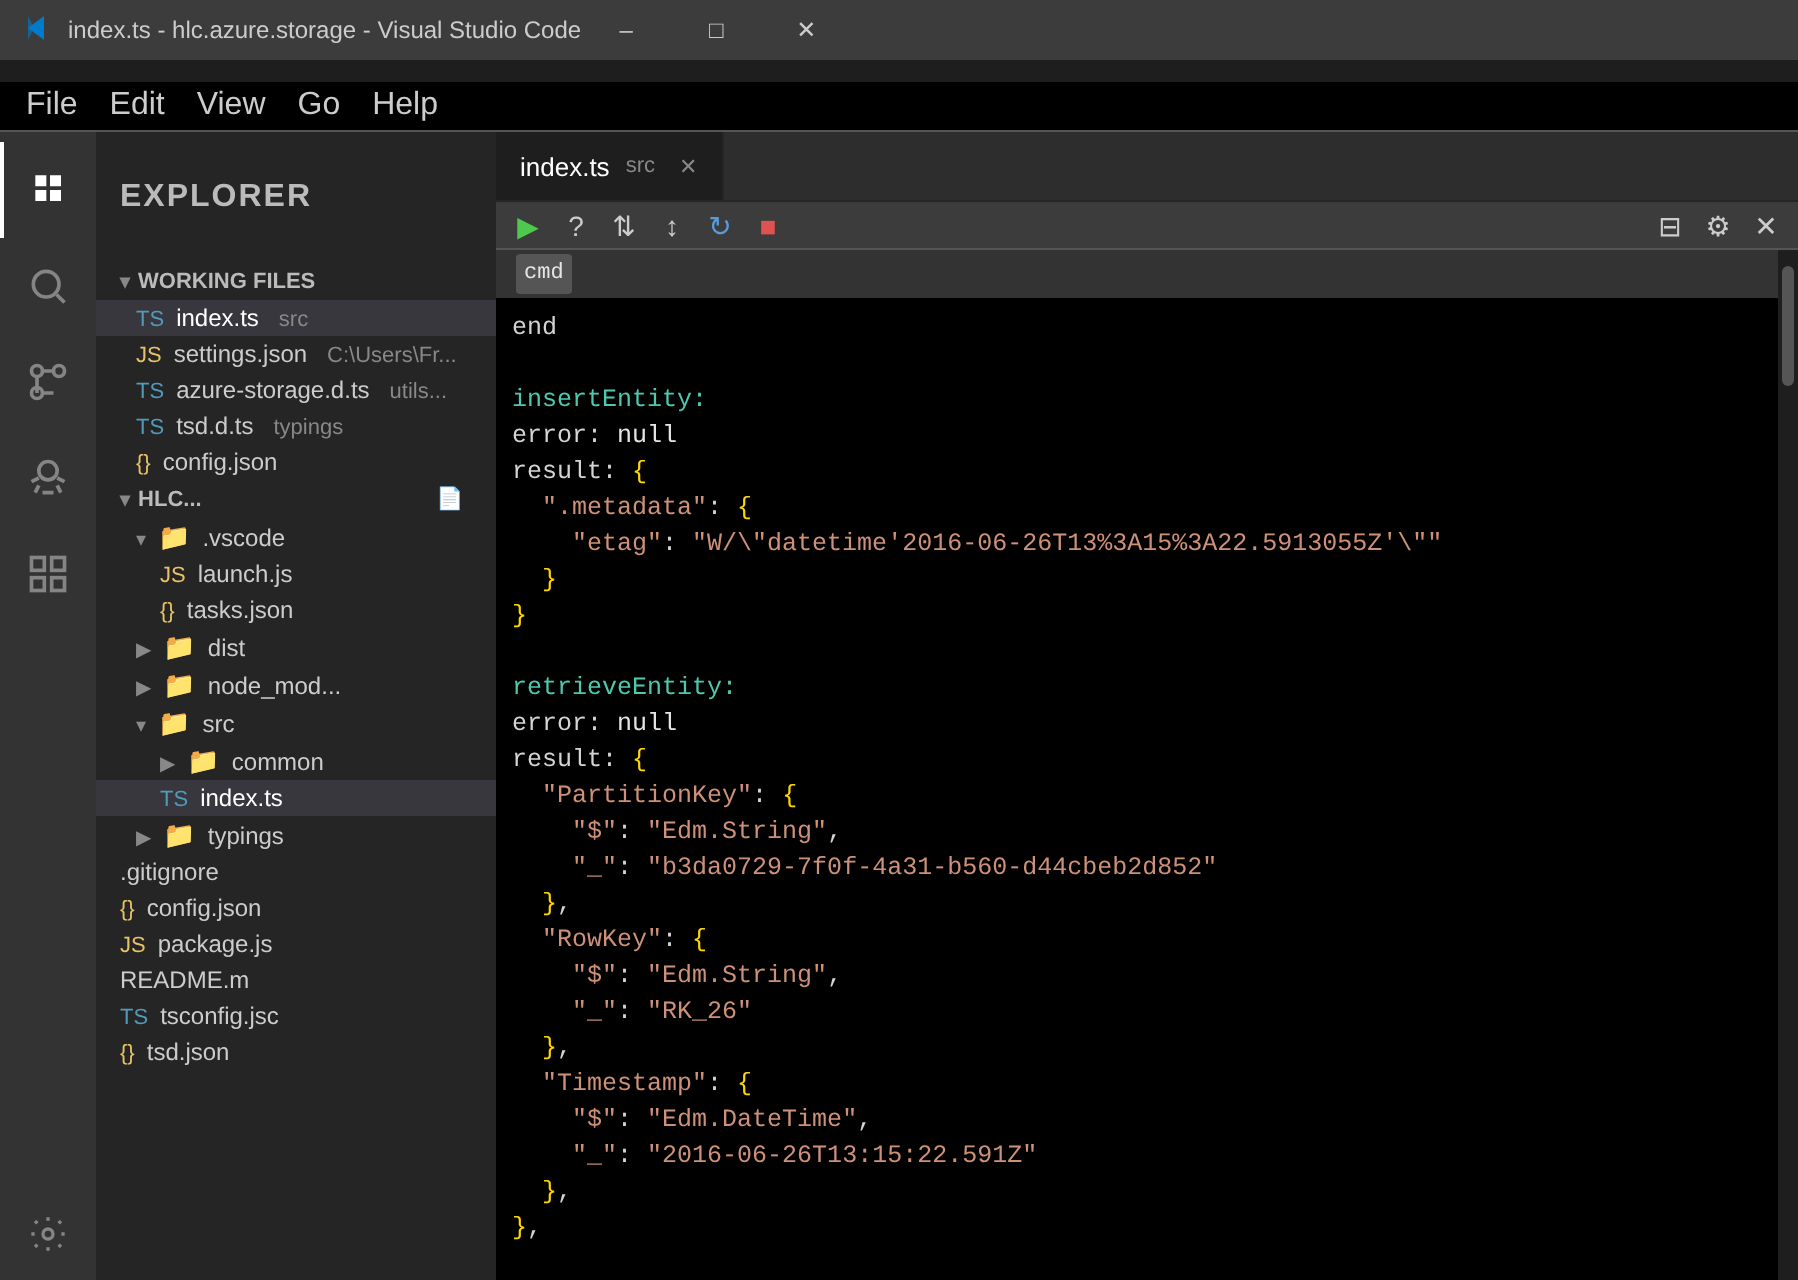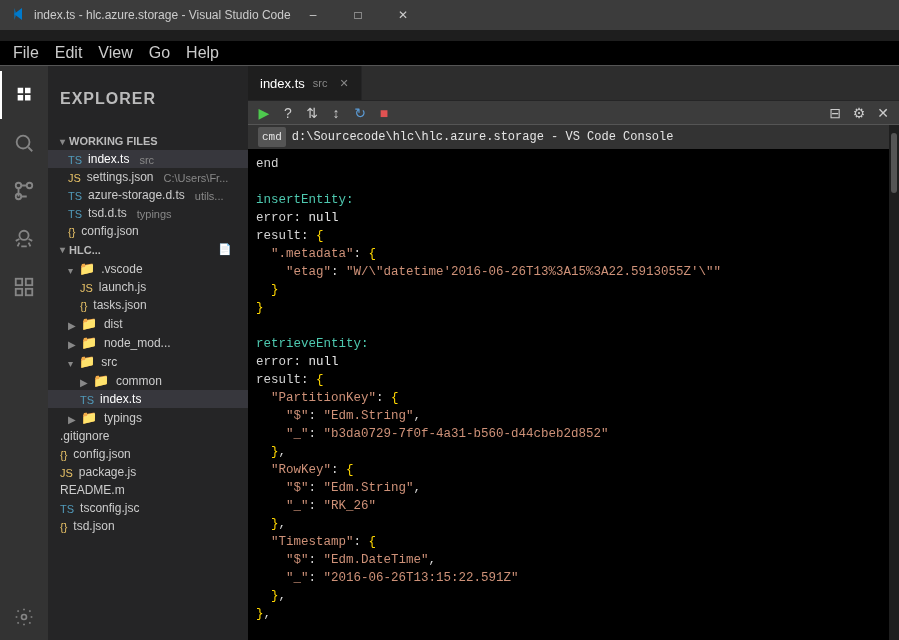--- a/index.html
+++ b/index.html
@@ -464,21 +464,20 @@
         <div class="code-line"><span class="kw">import</span> <span class="op">{</span><span class="id">Utils</span><span class="op">}</span> <span class="kw">from</span> <span class="str">"./common/utils"</span><span class="op">;</span></div>
         <div class="code-line"> </div>
         <div class="code-line"> </div>
         <div class="code-line"><span class="kw">import</span> <span class="op">*</span> <span class="kw">as</span> <span class="id">nconf</span> <span class="kw">from</span> <span class="str">"nconf"</span><span class="op">;</span></div>
         <div class="code-line"><span class="kw">import</span> <span class="op">*</span> <span class="kw">as</span> <span class="id">uuid</span> <span class="kw">from</span> <span class="str">"node_uuid"</span><span class="op">;</span></div>
       </div>
 
       <div id="terminal">
         <div id="terminal-titlebar">
           <span style="font-size:11px; background:#555; padding:1px 4px; border-radius:2px; margin-right:6px;">cmd</span>
-          <span>d:\Sourcecode\hlc\hlc.azure.storage - VS Code Console</span>
         </div>
         <div id="terminal-content">
           <div class="t-line">end</div>
           <div class="t-line"> </div>
           <div class="t-line"><span class="t-label">insertEntity:</span></div>
           <div class="t-line">error: <span class="t-null">null</span></div>
           <div class="t-line">result: <span class="t-brace">{</span></div>
           <div class="t-line">  <span class="t-str">".metadata"</span>: <span class="t-brace">{</span></div>
           <div class="t-line">    <span class="t-str">"etag"</span>: <span class="t-str">"W/\"datetime'2016-06-26T13%3A15%3A22.5913055Z'\""</span></div>
           <div class="t-line">  <span class="t-brace">}</span></div>

